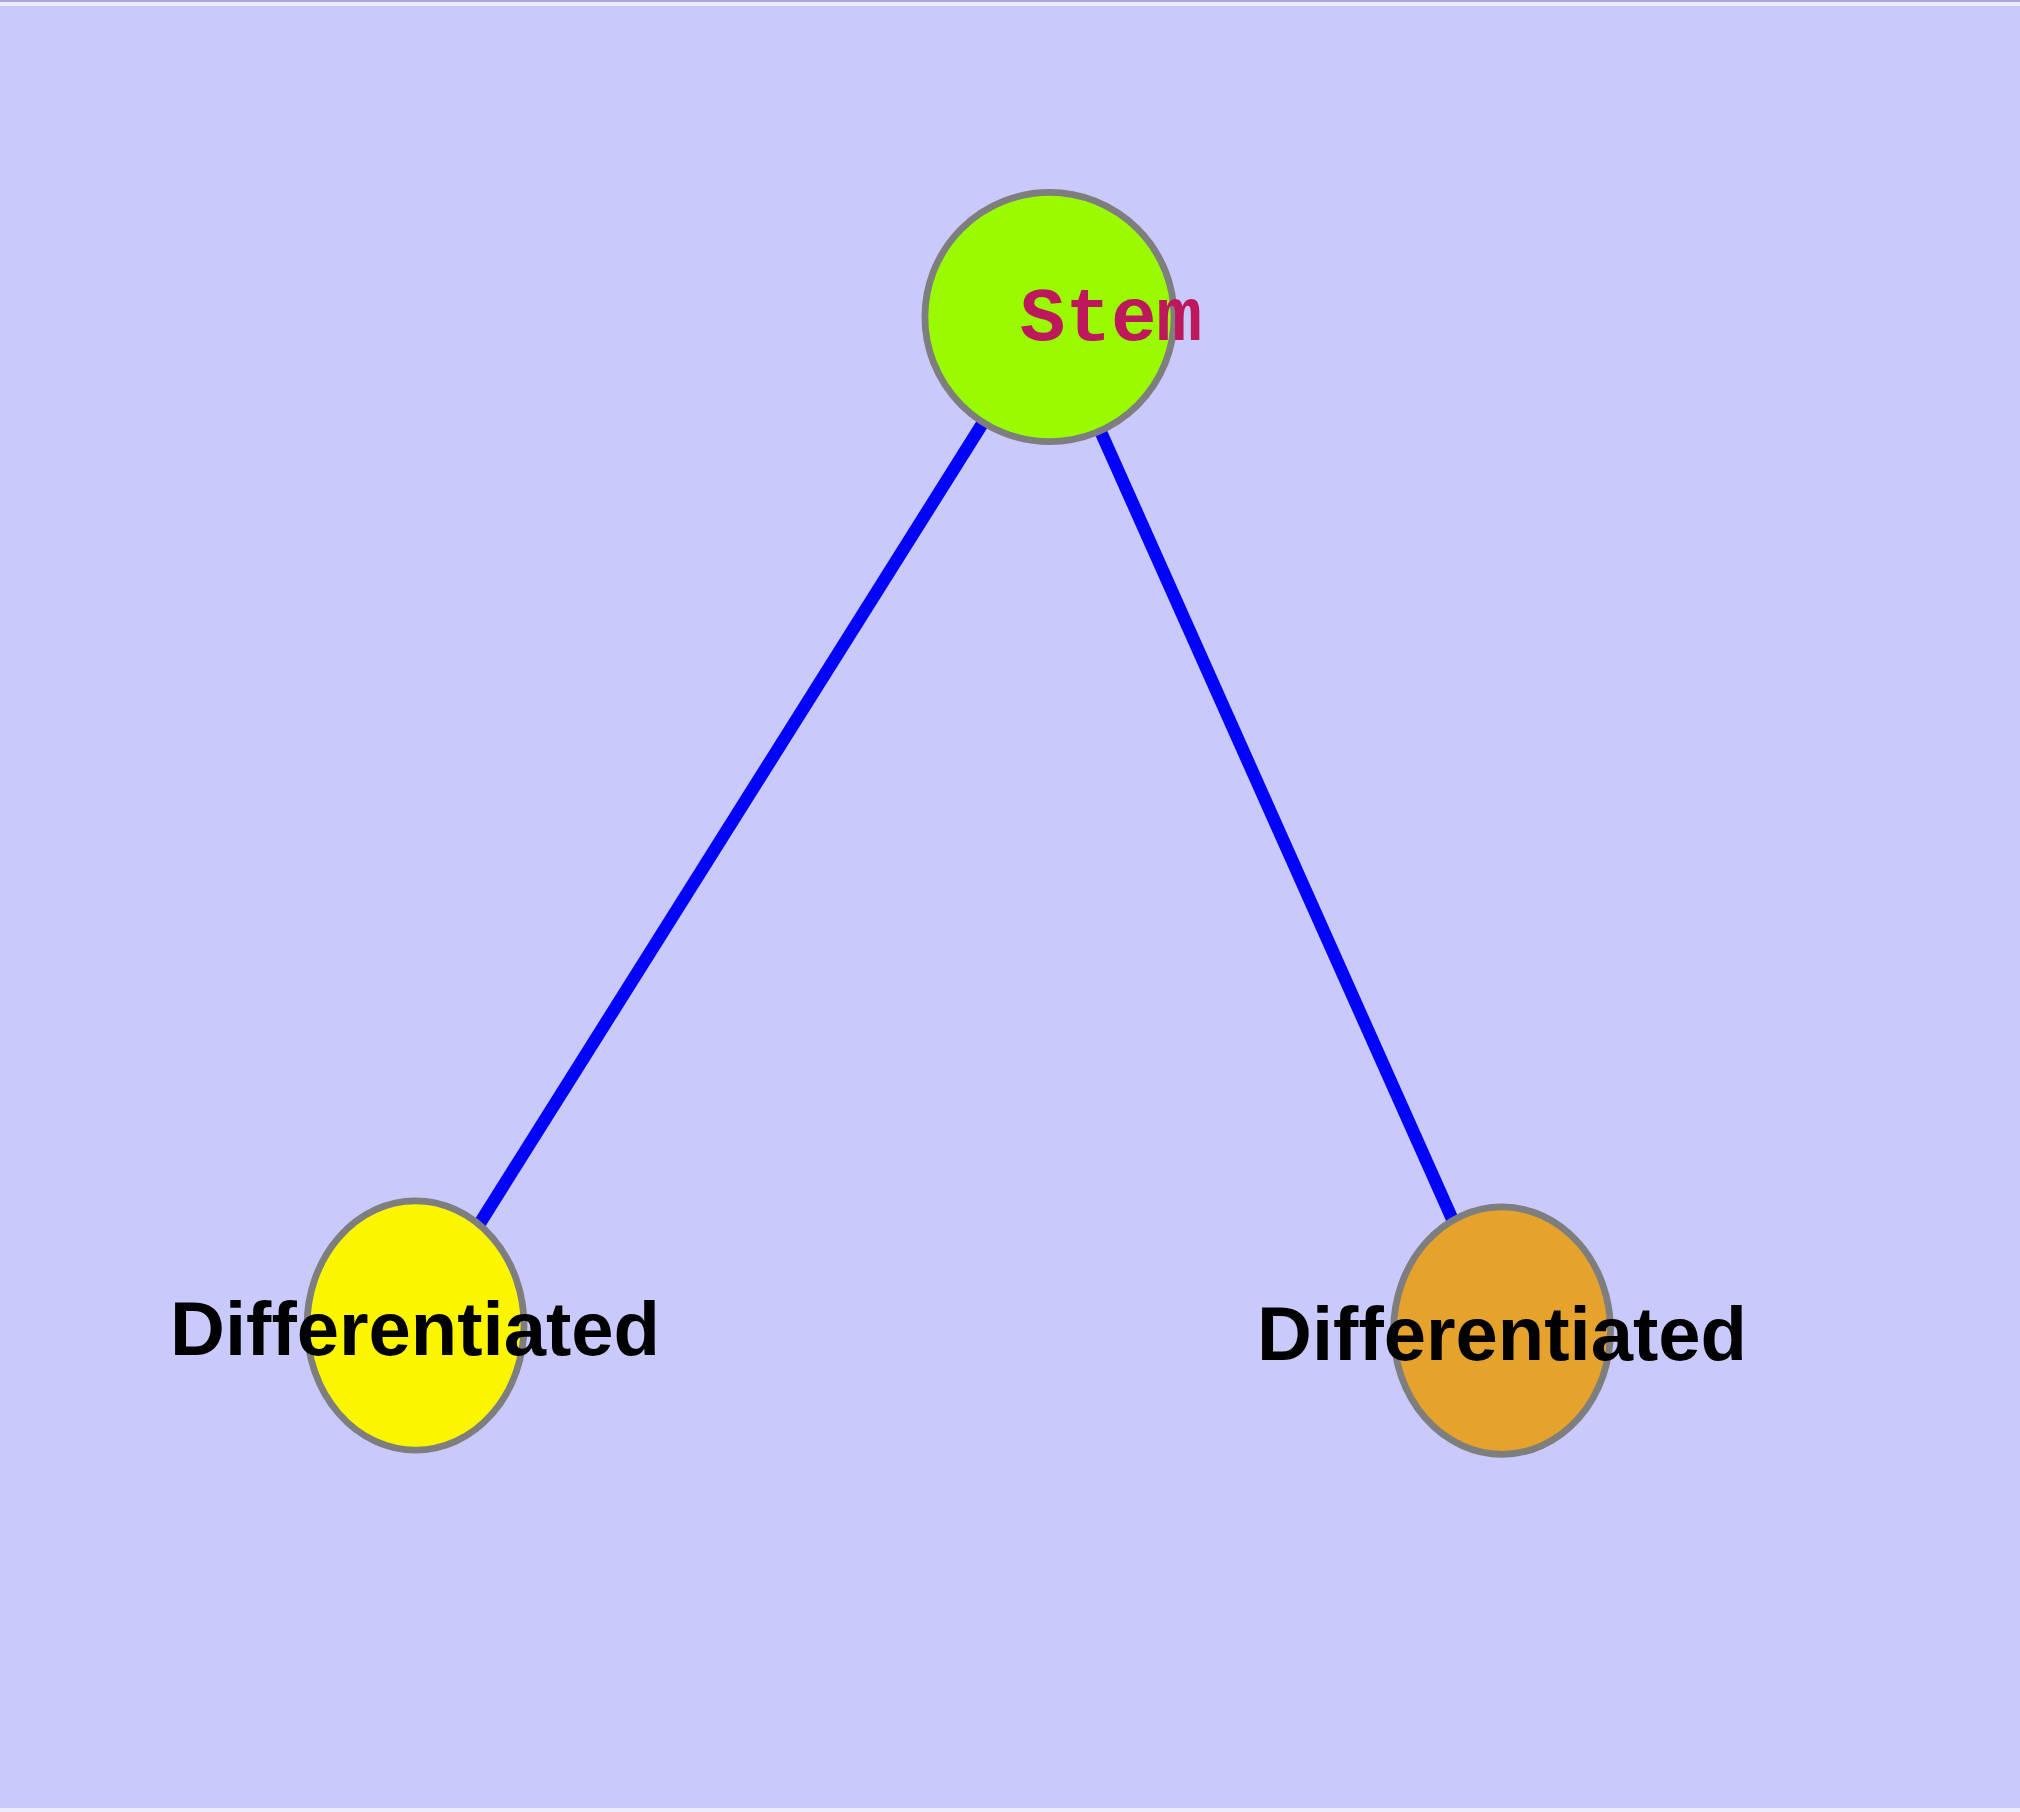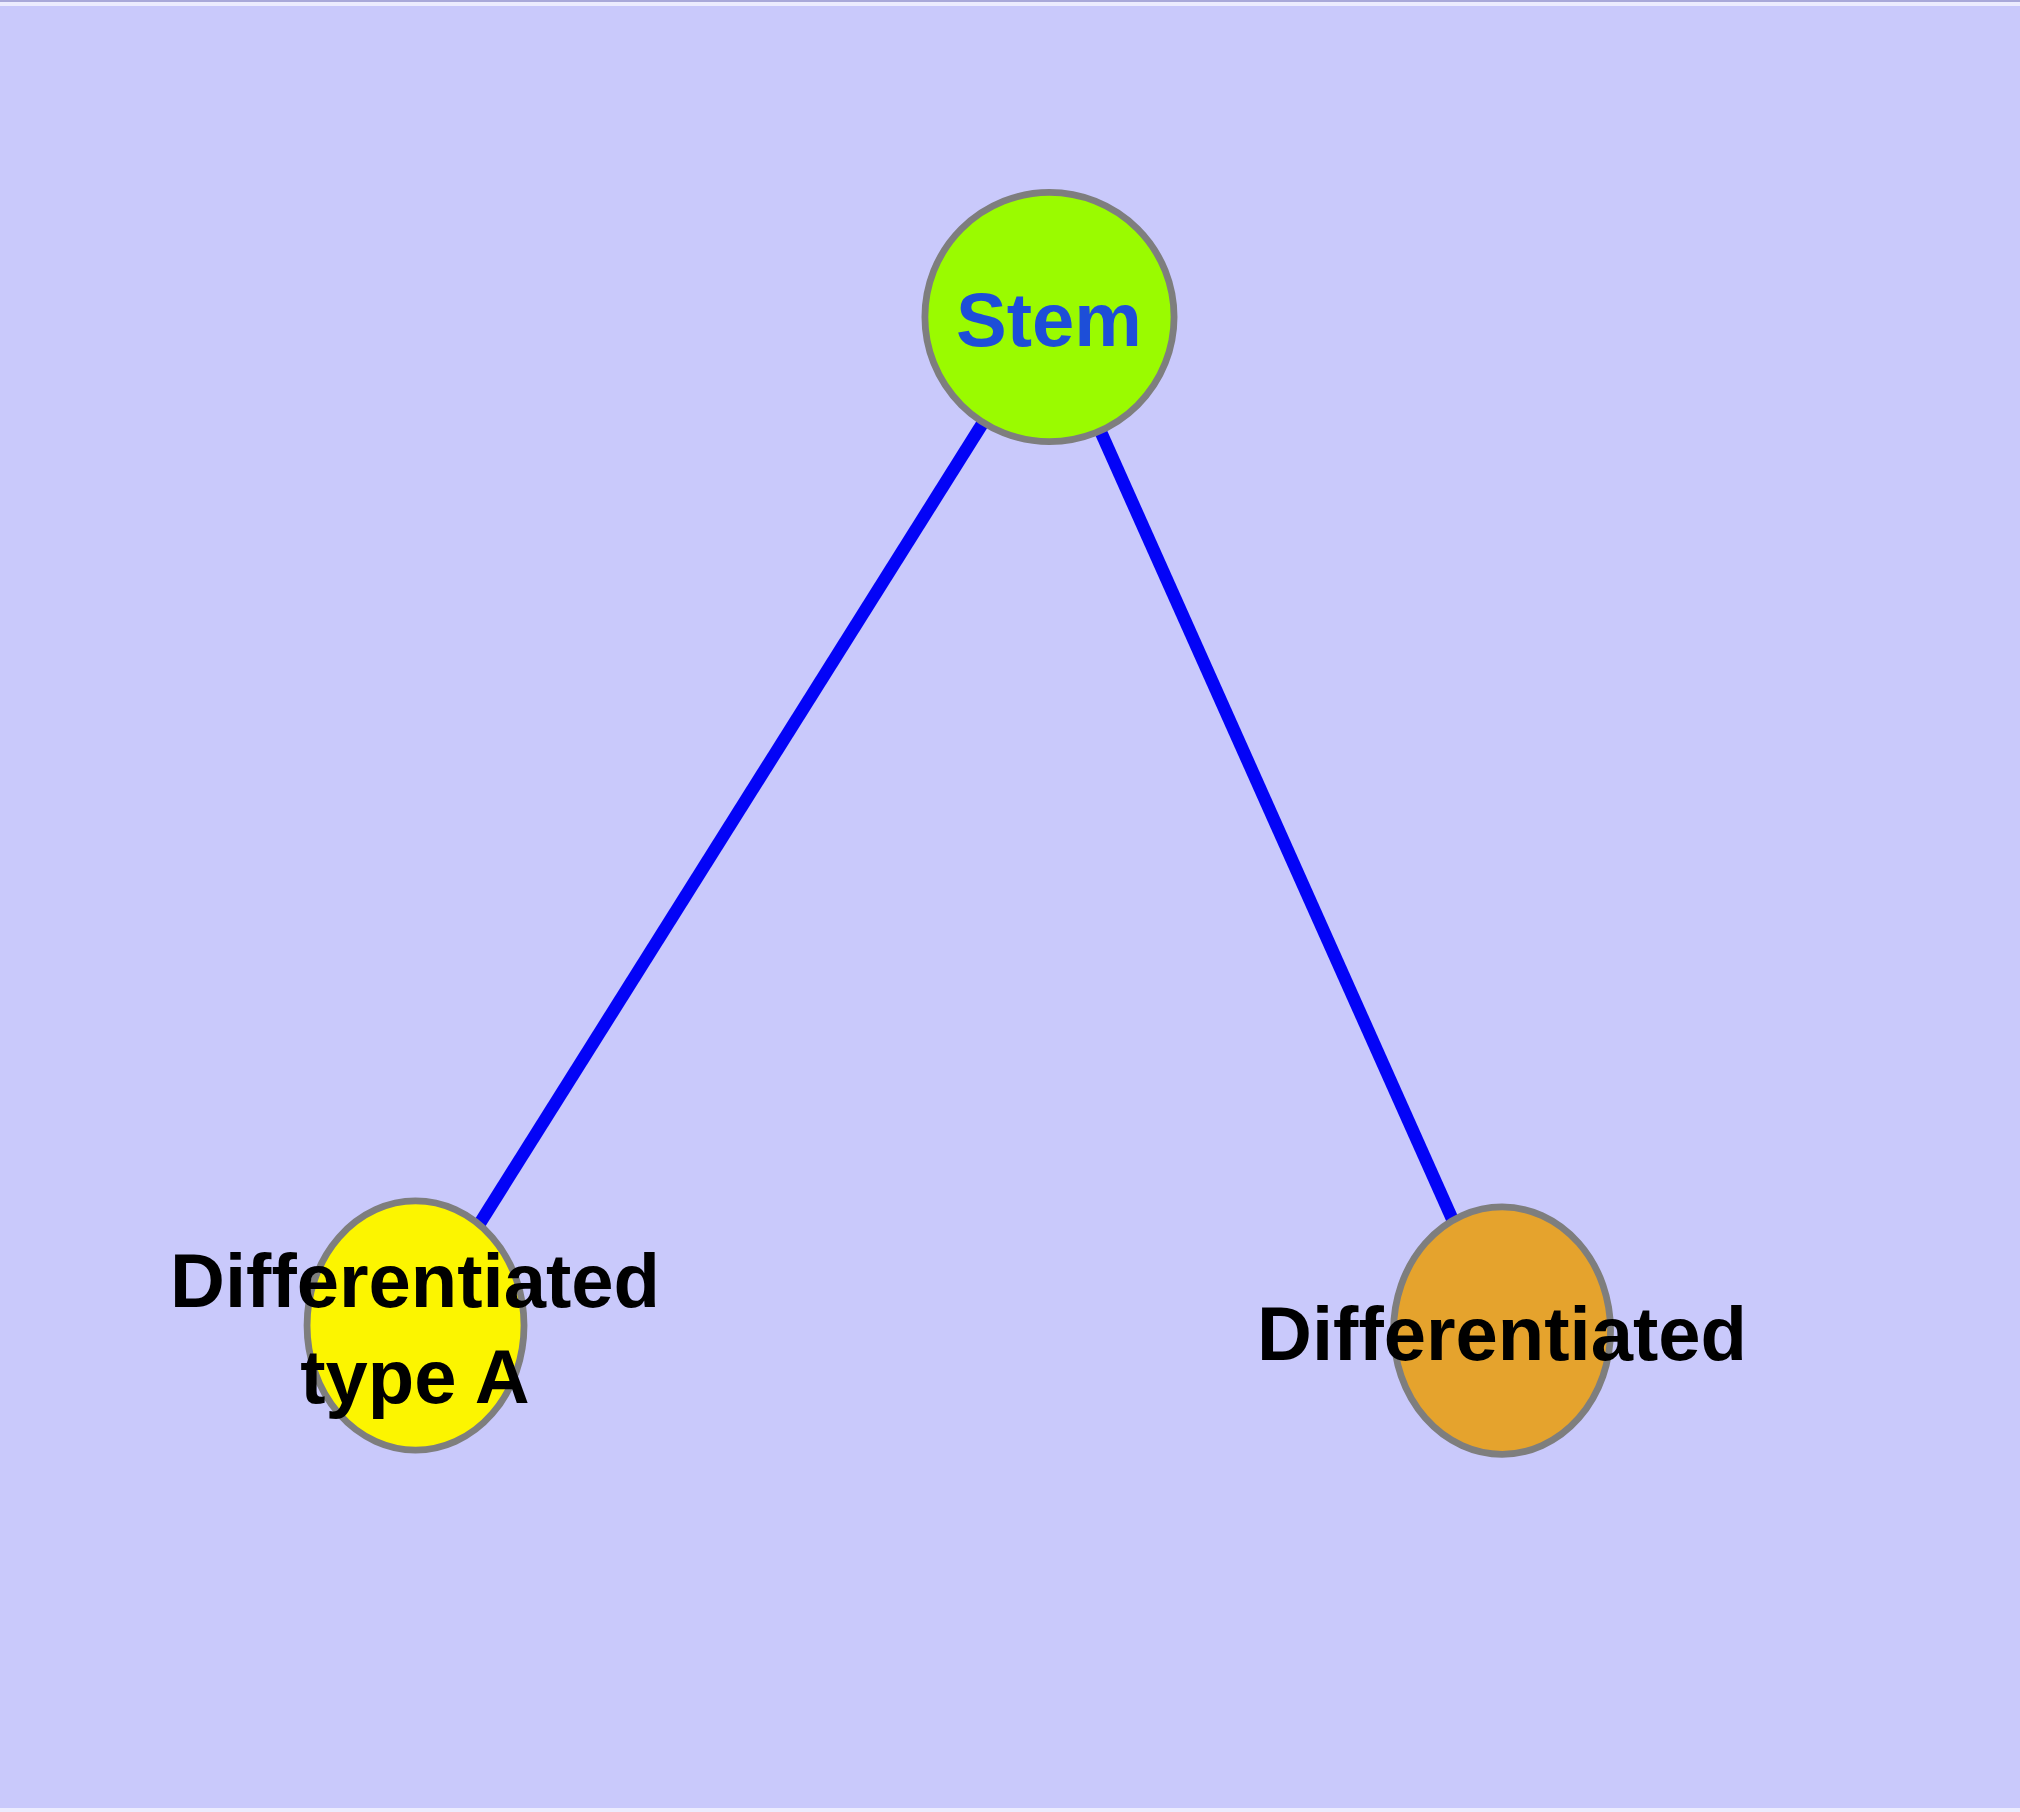--- a/index.html
+++ b/index.html
@@ -29,27 +29,26 @@
 
 <div id="stage">
   <svg id="graph-svg" xmlns="http://www.w3.org/2000/svg" viewBox="0 0 2384 2138">
       <line x1="1238" y1="374" x2="490" y2="1564" stroke="#0303F7" stroke-width="15"></line>
       <line x1="1238" y1="374" x2="1772" y2="1570" stroke="#0303F7" stroke-width="15"></line>
       <ellipse cx="1238" cy="374" rx="147" ry="147" fill="#9AFB00" stroke="#7E7E7E" stroke-width="8"></ellipse>
       <ellipse cx="490" cy="1564" rx="128" ry="147" fill="#FCF500" stroke="#7E7E7E" stroke-width="8"></ellipse>
       <ellipse cx="1772" cy="1570" rx="128" ry="146" fill="#E5A32D" stroke="#7E7E7E" stroke-width="8"></ellipse>
     </svg>
 
-  <div class="node-label" id="label-stem" style="left: 1049px; top: 320px; color: #1d4ed8;">
+  <div class="node-label" id="label-stem" style="left: 1111px; top: 320px; color: #be185d; font-family: Liberation Mono, monospace;">
     <div class="label-line">Stem</div>
   </div>
 
   <div class="node-label" id="label-diff-a" style="left: 415px; top: 1329px; color: rgb(0, 0, 0);">
     <div class="label-line">Differentiated</div>
-    <div class="label-line">type A</div>
   </div>
 
   <div class="node-label" id="label-diff-b" style="left: 1502px; top: 1334px; color: rgb(0, 0, 0);">
     <div class="label-line">Differentiated</div>
   </div>
 
   <div id="top-line" style="background: rgb(169, 169, 217);"></div>
   <div id="top-strip" style="background: rgb(236, 236, 254);"></div>
   <div id="bottom-strip" style="background: rgb(236, 236, 254);"></div>
 </div>

